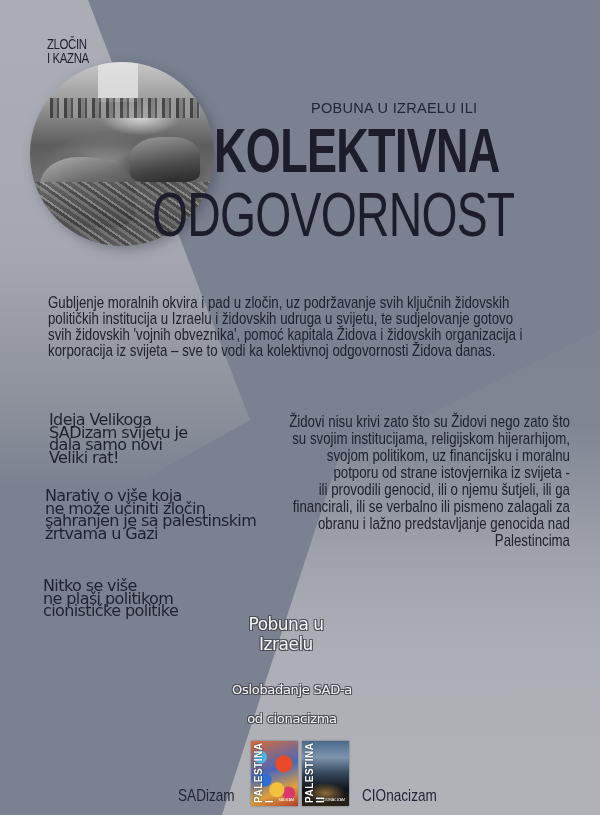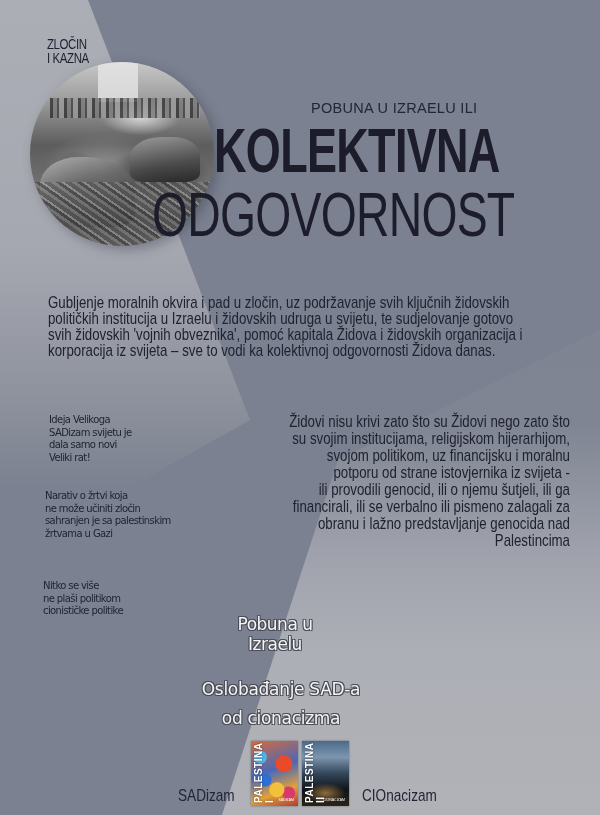--- a/index.html
+++ b/index.html
@@ -93,46 +93,46 @@
       position: absolute; left: 48px; top: 295px; width: 680px;
       font-family: "Liberation Sans", sans-serif;
       font-size: 17px; line-height: 16px;
       color: #20222f;
       transform: scaleX(0.78); transform-origin: left top;
     }
     .intro span { display: block; white-space: nowrap; }
     .quote {
       position: absolute;
       font-family: "DejaVu Sans", sans-serif;
-      font-size: 10px; line-height: 12.5px; letter-spacing: -0.6px;
+      font-size: 16px; line-height: 12.5px; letter-spacing: -0.6px;
       color: #1f2130;
     }
     .quote span { display: block; white-space: nowrap; }
     .q1 { left: 49px; top: 414px; }
     .q2 { left: 45px; top: 490px; }
     .q3 { left: 43px; top: 580px; }
     .right-para {
       position: absolute; right: 30px; top: 413px; width: 520px;
       font-family: "Liberation Sans", sans-serif;
       font-size: 17px; line-height: 17px;
       color: #20222f;
       text-align: right;
       transform: scaleX(0.78); transform-origin: right top;
     }
     .right-para span { display: block; white-space: nowrap; }
     .cta {
-      position: absolute; left: 6px; width: 564px; text-align: center;
+      position: absolute; left: 17px; width: 564px; text-align: center;
       font-family: "DejaVu Sans", sans-serif;
       color: #f4f4f4;
       text-shadow: -1px -1px 0 #4a4c55, 1px -1px 0 #4a4c55, -1px 1px 0 #4a4c55, 1px 1px 0 #4a4c55;
     }
     .cta span { display: block; }
     .cta-1 { top: 614px; font-size: 17px; line-height: 20px; letter-spacing: -0.5px; }
     .cta-1 span { position: relative; left: -13px; }
-    .cta-2 { top: 675px; font-size: 17px; line-height: 29px; letter-spacing: -0.3px; }
+    .cta-2 { top: 675px; font-size: 13px; line-height: 29px; letter-spacing: -0.3px; }
     .cta-2 span { position: relative; left: -7px; }
     .books {
       position: absolute; left: 251px; top: 741px; height: 73px; display: flex; gap: 4px;
     }
     .book {
       position: relative; width: 47px; height: 65px; overflow: hidden;
       box-shadow: 0 0 2px rgba(0,0,0,0.4);
     }
     .book-1 {
       background:
@@ -199,21 +199,21 @@
   <span>korporacija iz svijeta – sve to vodi ka kolektivnoj odgovornosti Židova danas.</span>
 </div>
 
 <div class="quote q1">
   <span>Ideja Velikoga</span>
   <span>SADizam svijetu je</span>
   <span>dala samo novi</span>
   <span>Veliki rat!</span>
 </div>
 <div class="quote q2">
-  <span>Narativ o žrtvi koja</span>
+  <span>Narativ o više koja</span>
   <span>ne može učiniti zločin</span>
   <span>sahranjen je sa palestinskim</span>
   <span>žrtvama u Gazi</span>
 </div>
 <div class="quote q3">
   <span>Nitko se više</span>
   <span>ne plaši politikom</span>
   <span>cionističke politike</span>
 </div>
 

